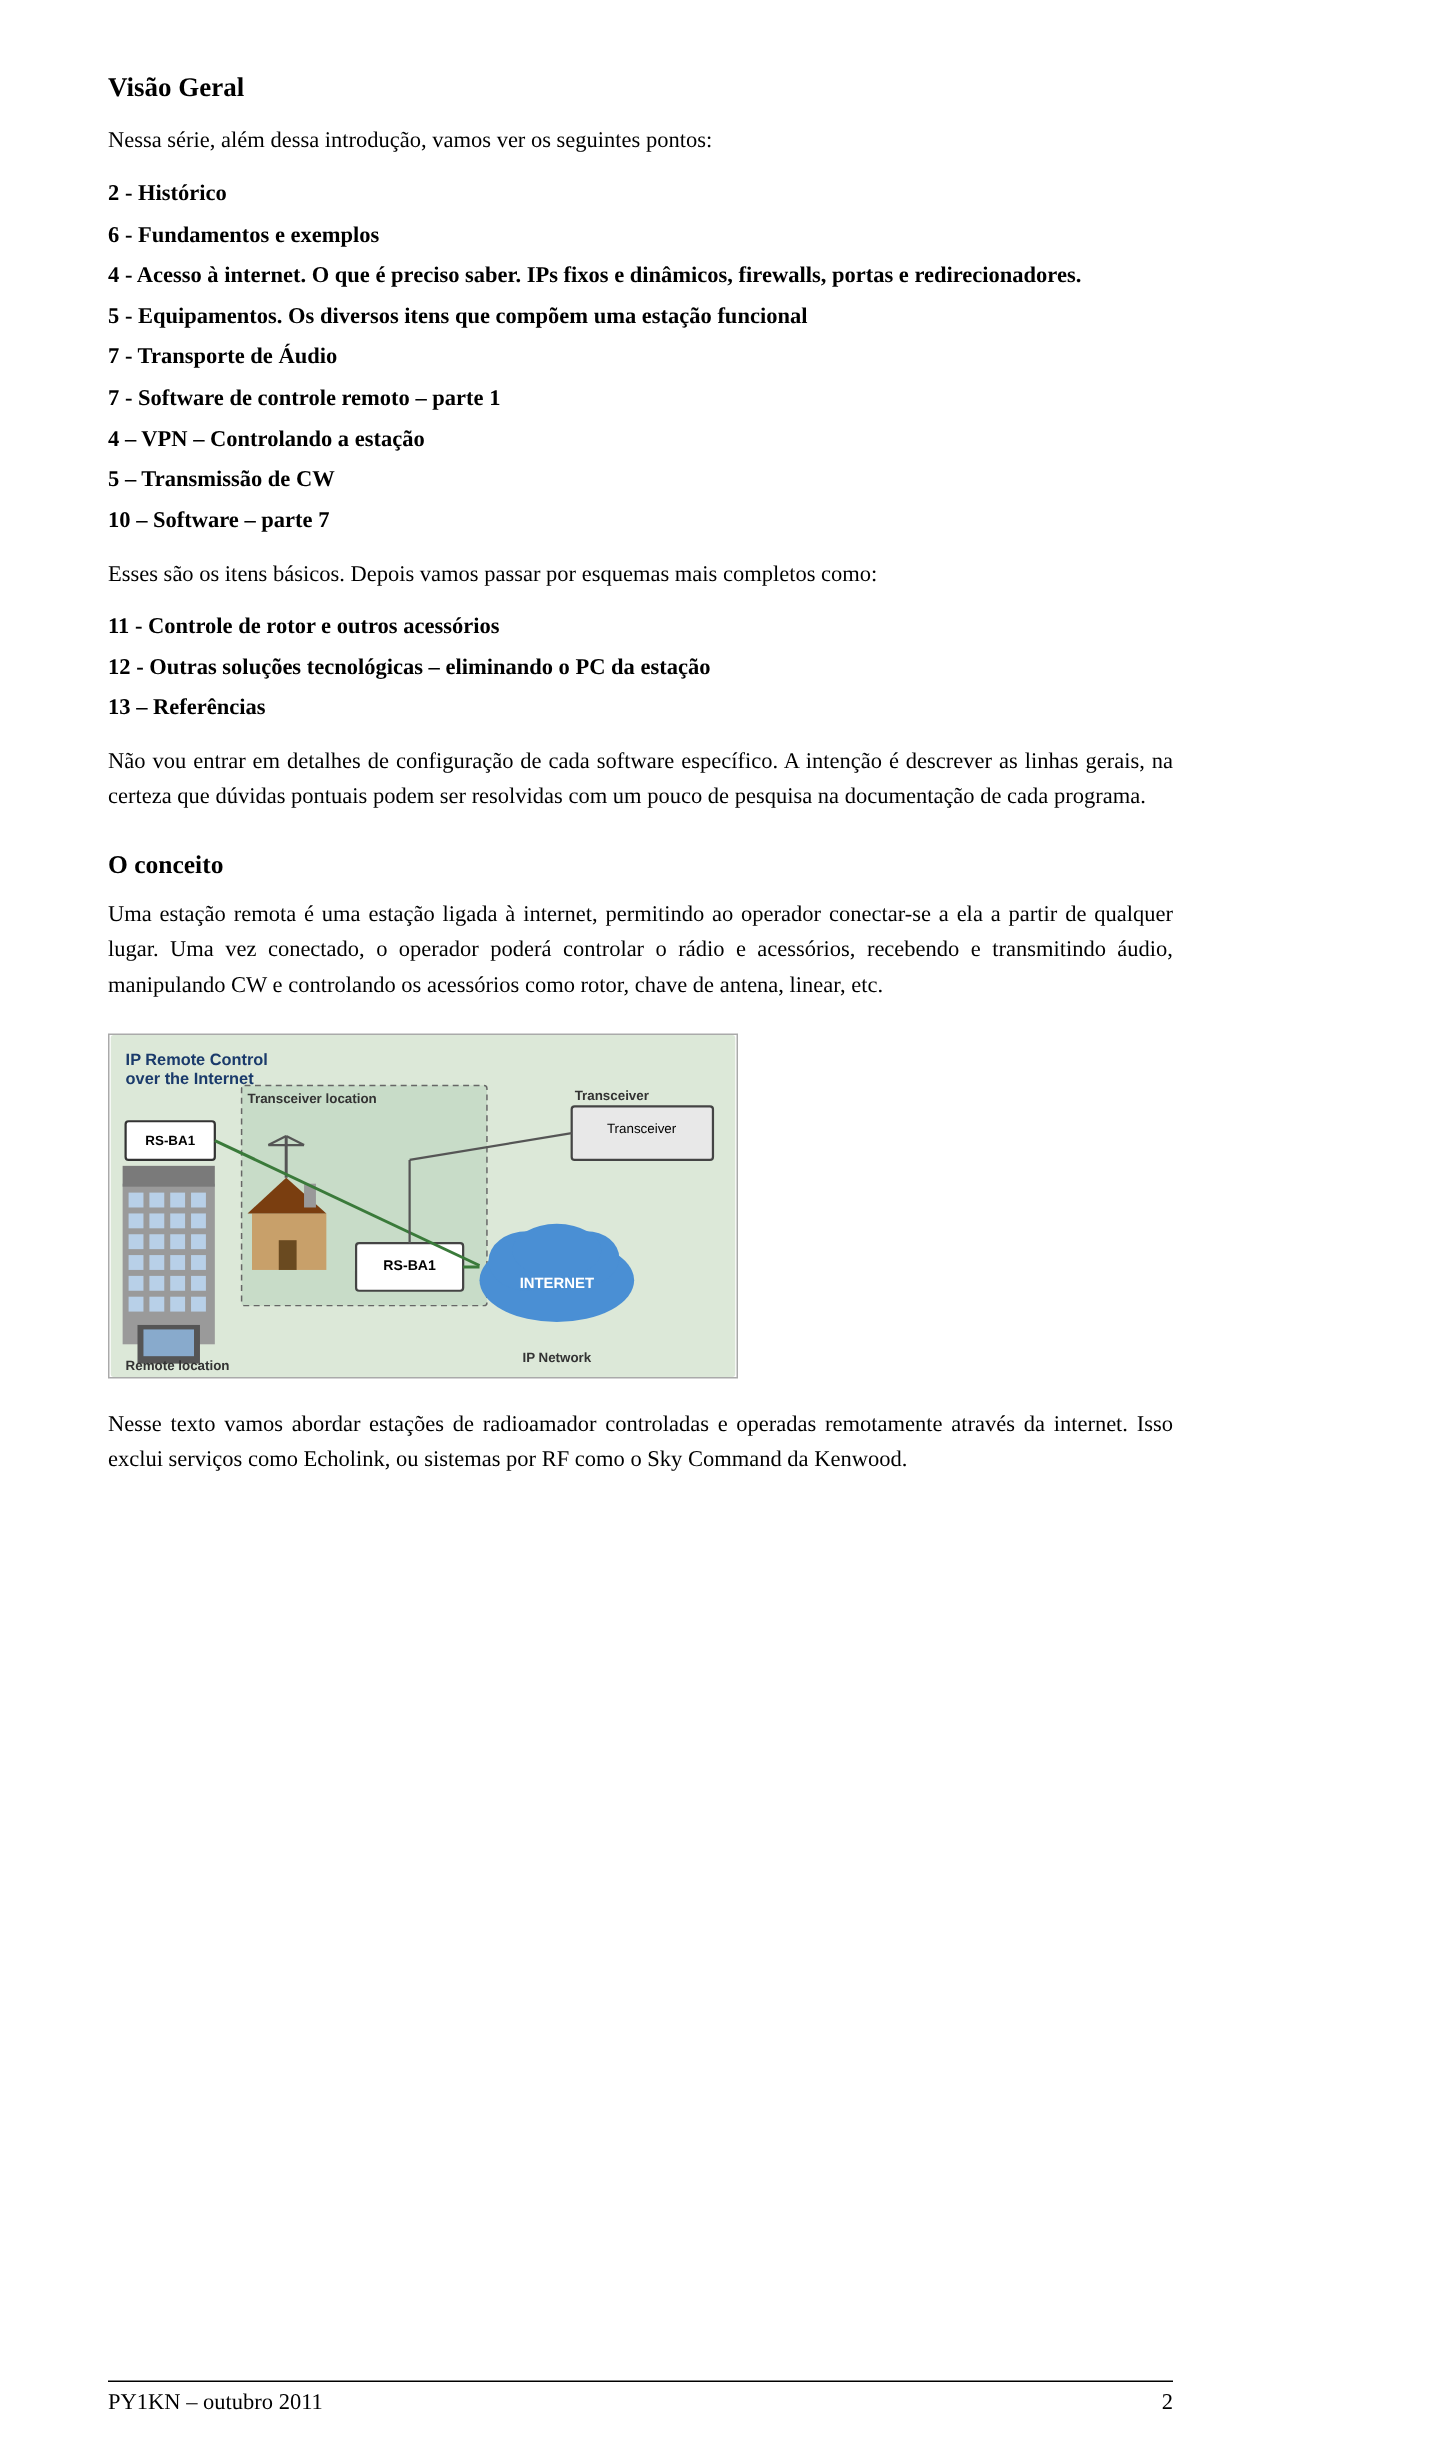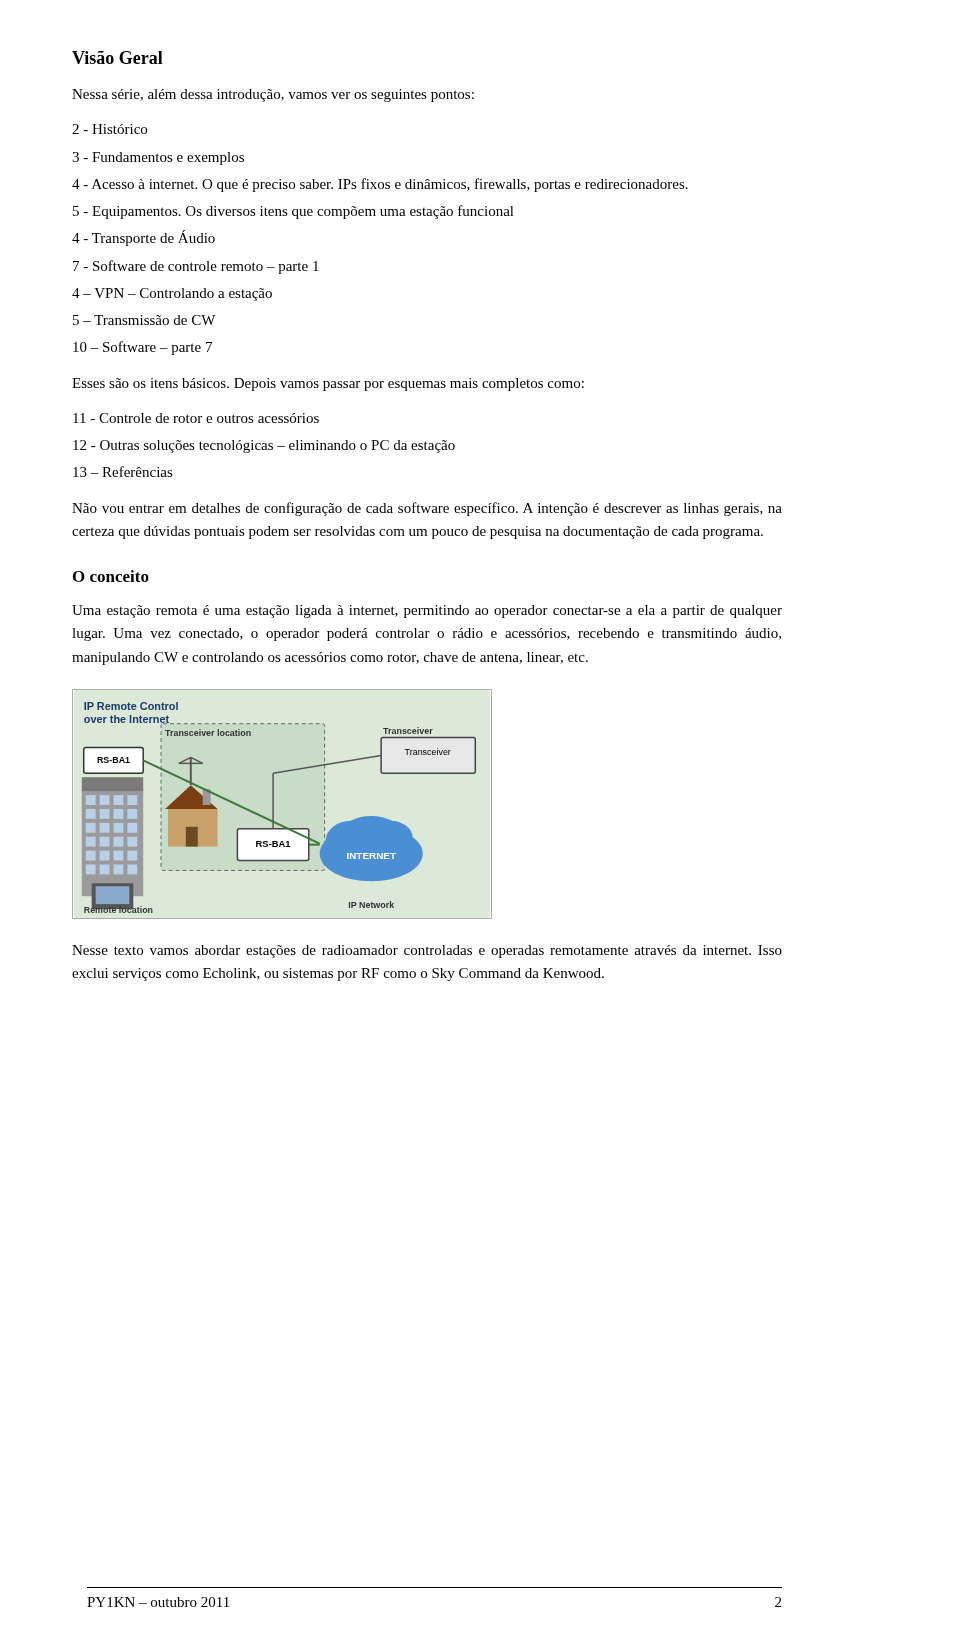--- a/index.html
+++ b/index.html
@@ -42,36 +42,37 @@
 
     p {
       margin-bottom: 12px;
       line-height: 1.55;
       text-align: justify;
     }
 
     .intro-list {
       margin: 1px 0 12px 0;
       line-height: 1.55;
+      font-weight: bold;
     }
 
     .intro-list p {
       margin-bottom: 4px;
     }
 
     .diagram-container {
       margin: 20px 0 20px 0;
       width: 420px;
     }
 
     
     .footer {
       position: absolute;
       bottom: 24px;
-      left: 87px;
+      left: 72px;
       right: 72px;
       display: flex;
       justify-content: space-between;
       align-items: center;
       border-top: 1px solid #000;
       padding-top: 6px;
       text-align: center;
     }
 
     
@@ -86,24 +87,24 @@
 <body>
 
 <div class="page">
 
   <h1>Visão Geral</h1>
 
   <p>Nessa série, além dessa introdução, vamos ver os seguintes pontos:</p>
 
   <div class="intro-list">
     <p>2 - Histórico</p>
-    <p>3 - Fundamentos e exemplos</p>
+    <p>6 - Fundamentos e exemplos</p>
     <p>4 - Acesso à internet. O que é preciso saber. IPs fixos e dinâmicos, firewalls, portas e redirecionadores.</p>
     <p>5 - Equipamentos. Os diversos itens que compõem uma estação funcional</p>
-    <p>4 - Transporte de Áudio</p>
+    <p>7 - Transporte de Áudio</p>
     <p>7 - Software de controle remoto – parte 1</p>
     <p>4 – VPN – Controlando a estação</p>
     <p>5 – Transmissão de CW</p>
     <p>10 – Software – parte 7</p>
   </div>
 
   <p>Esses são os itens básicos. Depois vamos passar por esquemas mais completos como:</p>
 
   <div class="intro-list">
     <p>11 - Controle de rotor e outros acessórios</p>

